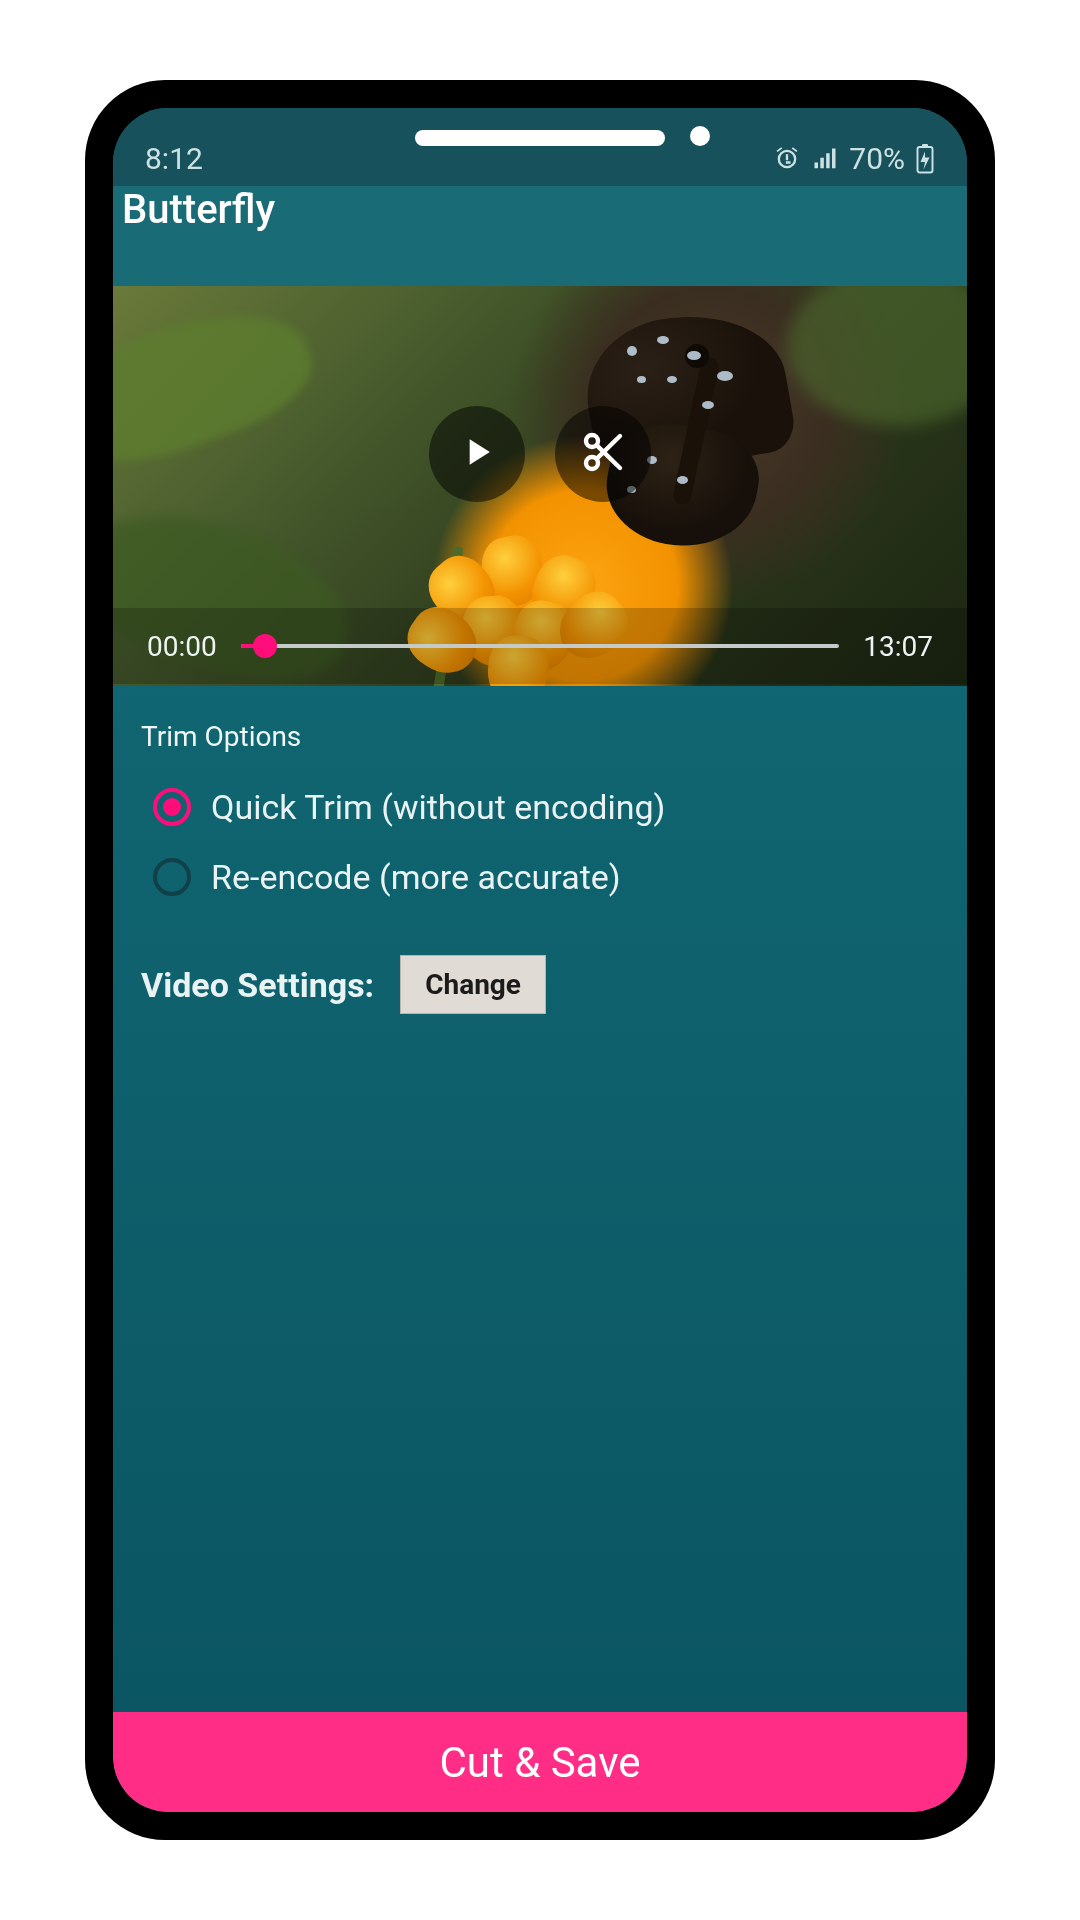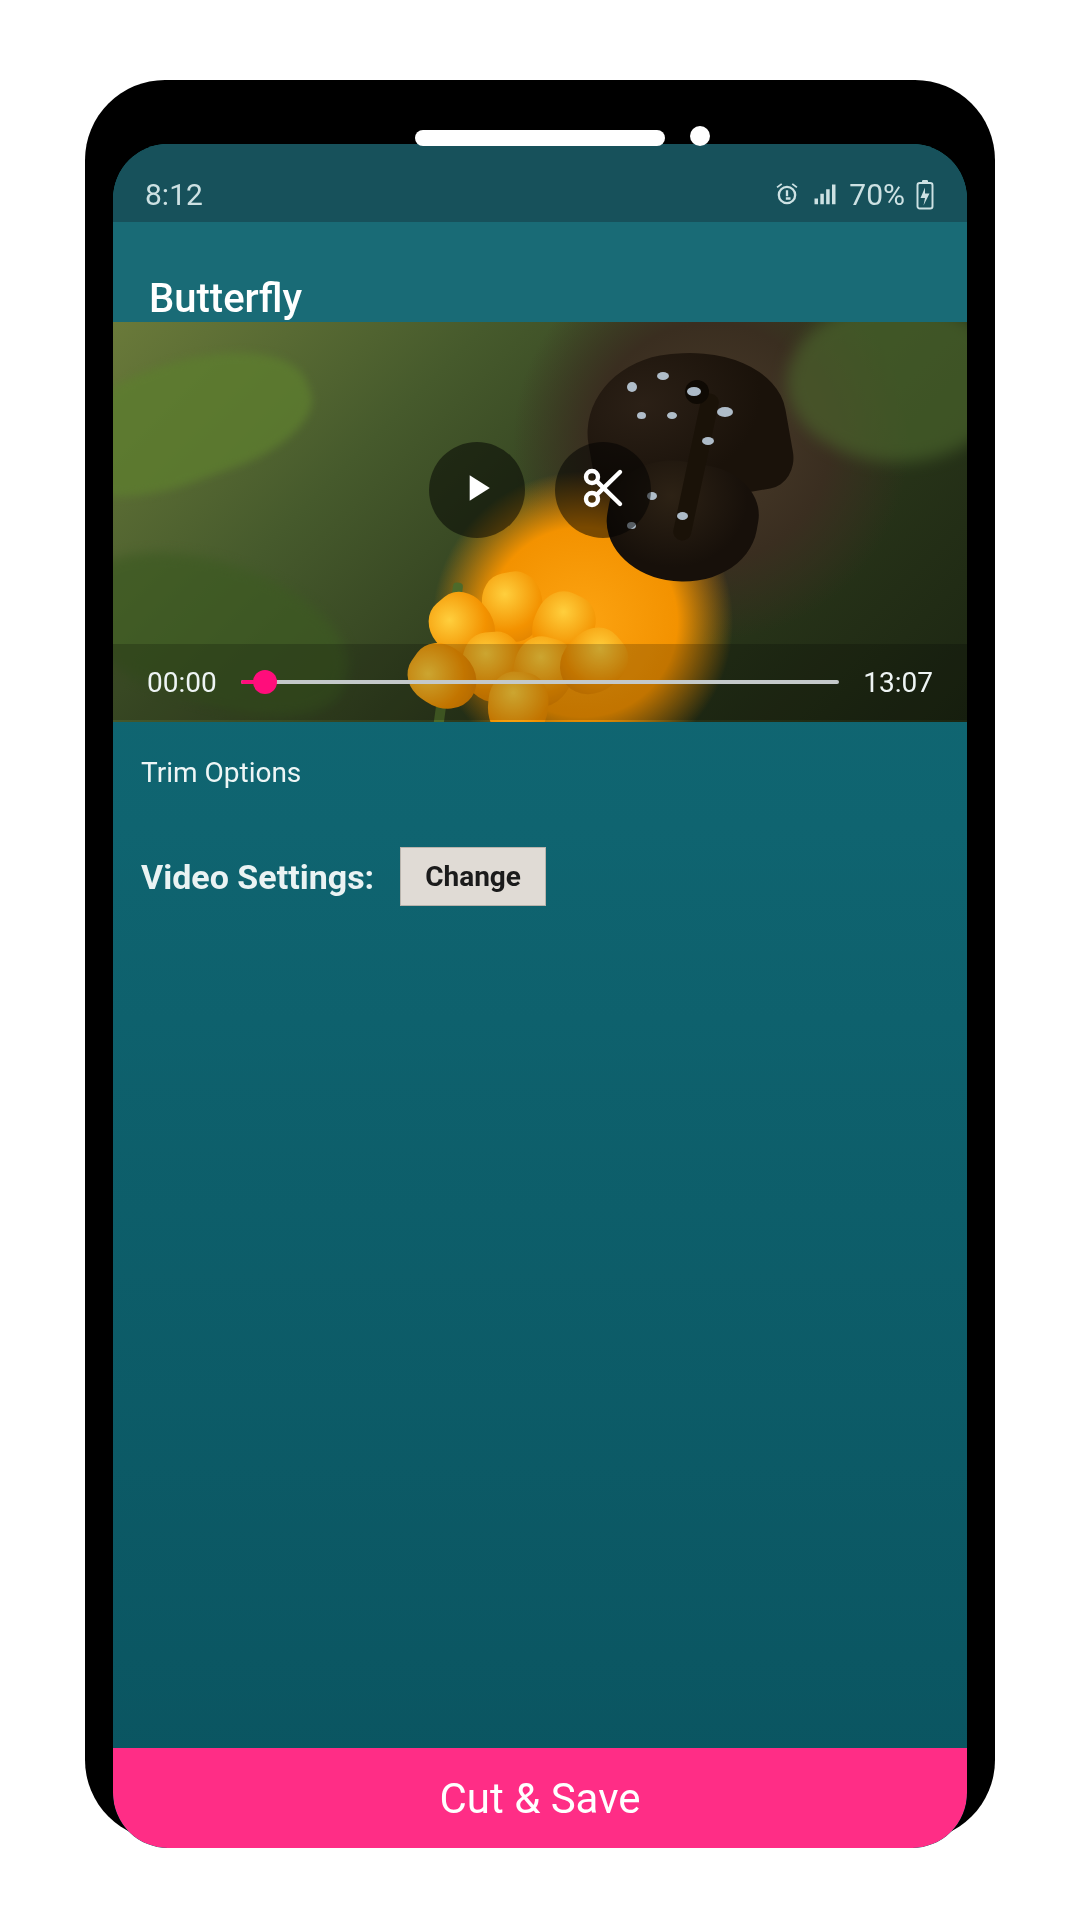--- a/index.html
+++ b/index.html
@@ -41,41 +41,40 @@
     border-radius: 50%;
   }
   .screen {
     width: 100%;
     height: 100%;
     background: linear-gradient(180deg, #126d77 0%, #0f6470 40%, #0a5460 100%);
     border-radius: 55px;
     overflow: hidden;
     display: flex;
     flex-direction: column;
-    margin-top: 36px;
   }
   .status-bar {
     height: 78px;
     background: #17515b;
     display: flex;
     align-items: flex-end;
     justify-content: space-between;
     padding: 0 32px 10px 32px;
     color: #cde1e3;
     font-size: 30px;
   }
   .status-left { display:flex; align-items:center; gap:6px; }
   .status-right { display:flex; align-items:center; gap:10px; }
   .status-right .ic { display:inline-flex; }
   .app-bar {
     height: 100px;
     background: #196b76;
     display: flex;
-    align-items: flex-end;
-    padding: 0 36px;
+    align-items: flex-start;
+    padding: 0 9px;
   }
   .app-bar-title {
     color: #fff;
     font-size: 40px;
     font-weight: 500;
   }
   .video-preview {
     position: relative;
     width: 100%;
     height: 400px;
@@ -273,20 +272,32 @@
           <div class="track-progress"></div>
           <div class="track-thumb"></div>
         </div>
         <span>13:07</span>
       </div>
     </div>
 
     <div class="content">
       <div class="section-title">Trim Options</div>
 
+      <div class="radio-group">
+        <div class="radio-row">
+          <div class="radio-outer selected">
+            <div class="radio-inner"></div>
+          </div>
+          <span class="radio-label">Quick Trim (without encoding)</span>
+        </div>
+        <div class="radio-row">
+          <div class="radio-outer"></div>
+          <span class="radio-label">Re-encode (more accurate)</span>
+        </div>
+      </div>
 
       <div class="settings-row">
         <span class="settings-label">Video Settings:</span>
         <div class="change-btn">Change</div>
       </div>
     </div>
 
     <div class="bottom-btn">Cut &amp; Save</div>
 
   </div>

